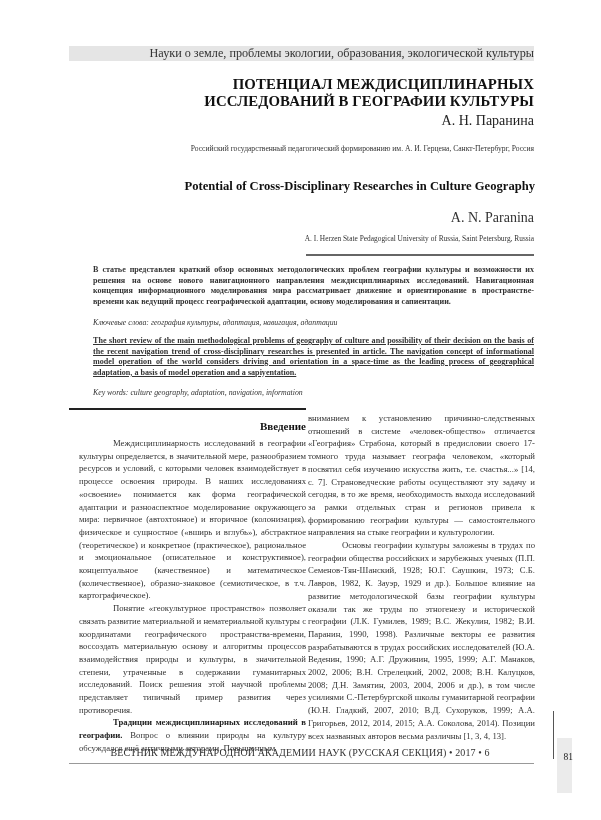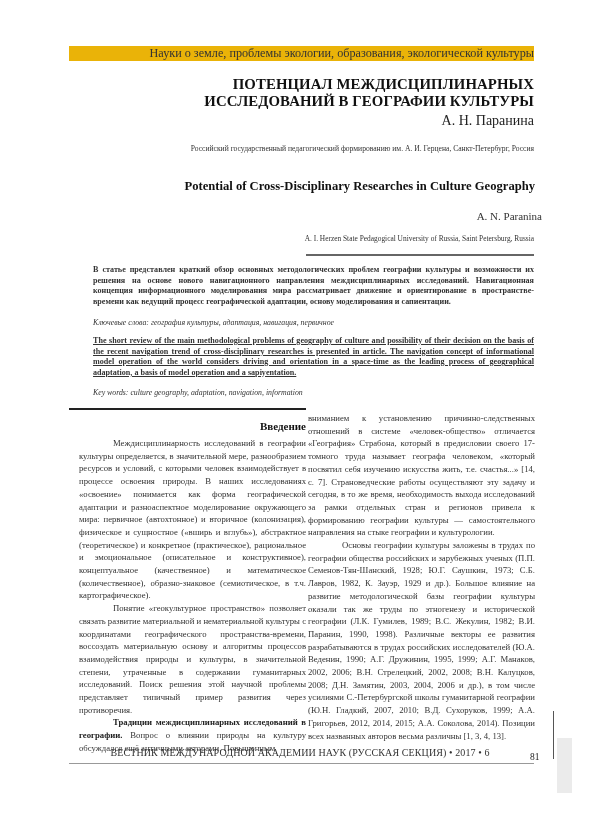--- a/index.html
+++ b/index.html
@@ -1,65 +1,65 @@
 <!DOCTYPE html>
 <html><head>
 <meta charset="utf-8">
 <style>
   html, body { margin:0; padding:0; background:#ffffff; }
   body { width:601px; height:820px; position:relative; overflow:hidden;
          font-family:"Liberation Serif","DejaVu Serif",serif; color:#222; }
   .abs { position:absolute; }
-  .header-band { left:69px; top:46px; width:465px; height:15px; background:#eab308;
+  .header-band { left:69px; top:46px; width:465px; height:15px; background:#e5e5e5;
          font-size:12.2px; line-height:15px; text-align:right; color:#333; white-space:nowrap; }
   .title { left:100px; width:434px; top:76px; text-align:right; font-weight:bold;
          font-size:14.8px; line-height:17px; color:#111; letter-spacing:0.1px; }
   .author-ru { right:67px; top:113px; font-size:14px; color:#222; }
   .affil-ru { right:67px; top:144px; font-size:7.6px; color:#333; white-space:nowrap; }
   .title-en { right:66px; top:179px; font-weight:bold; font-size:12.6px; color:#111; white-space:nowrap; }
-  .author-en { right:59px; top:210px; font-size:11px; color:#333; }
+  .author-en { right:67px; top:210px; font-size:14px; color:#333; }
   .affil-en { right:67px; top:234px; font-size:7.4px; color:#333; white-space:nowrap; }
   .rule-top { left:306px; top:254px; width:228px; height:1.5px; background:#666; }
   .abstract { left:93px; width:441px; font-size:8.1px; line-height:10.5px; color:#222; text-align:justify; }
   .abstract.ru { top:265px; font-weight:bold; color:#333; }
   .kw { left:93px; font-size:7.8px; font-style:italic; color:#333; white-space:nowrap; }
   .abstract.en { top:336px; font-weight:bold; color:#333;text-decoration:underline; }
   .rule-mid { left:69px; top:408px; width:237px; height:1.5px; background:#222; }
   .col { width:227px; font-size:8.7px; line-height:12.7px; text-align:justify; color:#333; }
   .col p { margin:0; }
   .col .ind { text-indent:34px; }
   .col-left { left:79px; top:437px; }
   .col-right { left:308px; top:412px; }
   .h-intro { left:79px; width:227px; top:420px; text-align:right; font-weight:bold; font-size:11px; color:#111; }
   .b { font-weight:bold; color:#222; }
   .rule-foot { left:69px; top:763px; width:465px; height:1px; background:#999; }
   .vline { left:553px; top:711px; width:1px; height:48px; background:#555; }
   .pagebox { left:557px; top:738px; width:15px; height:55px; background:#ebebeb; }
-  .pagenum { left:530px; top:752px; width:16px; font-size:9.5px; text-align:left; color:#222; }
+  .pagenum { left:557px; top:752px; width:16px; font-size:9.5px; text-align:right; color:#222; }
   .footer { left:80px; width:440px; top:747px; font-size:10px; text-align:center; color:#333; letter-spacing:0.1px; white-space:nowrap; }
 </style>
 </head>
 <body>
 
 <div class="abs header-band">Науки о земле, проблемы экологии, образования, экологической культуры</div>
 
 <div class="abs title">ПОТЕНЦИАЛ МЕЖДИСЦИПЛИНАРНЫХ ИССЛЕДОВАНИЙ В ГЕОГРАФИИ КУЛЬТУРЫ</div>
 <div class="abs author-ru">А. Н. Паранина</div>
 <div class="abs affil-ru">Российский государственный педагогический формированию им. А. И. Герцена, Санкт-Петербург, Россия</div>
 
 <div class="abs title-en">Potential of Cross-Disciplinary Researches in Culture Geography</div>
 <div class="abs author-en">A. N. Paranina</div>
 <div class="abs affil-en">A. I. Herzen State Pedagogical University of Russia, Saint Petersburg, Russia</div>
 
 <div class="abs rule-top"></div>
 
 <div class="abs abstract ru">В статье представлен краткий обзор основных методологических проблем географии культуры и возможности их решения на основе нового навигационного направления междисциплинарных исследований. Навигационная концепция информационного моделирования мира рассматривает движение и ориентирование в пространстве-времени как ведущий процесс географической адаптации, основу моделирования и сапиентации.</div>
 <div class="abs kw" style="top:318px;">
   <span>Ключевые слова:</span>
-  <span>география культуры, адаптация, навигация, первичное</span>
+  <span>география культуры, адаптация, навигация, адаптации</span>
 </div>
 
 <div class="abs abstract en">The short review of the main methodological problems of geography of culture and possibility of their decision on the basis of the recent navigation trend of cross-disciplinary researches is presented in article. The navigation concept of informational model operation of the world considers driving and orientation in a space-time as the leading process of geographical adaptation, a basis of model operation and a sapiyentation.</div>
 <div class="abs kw" style="top:388px;">
   <span>Key words:</span>
   <span>culture geography, adaptation, navigation, information</span>
 </div>
 
 <div class="abs rule-mid"></div>
 

